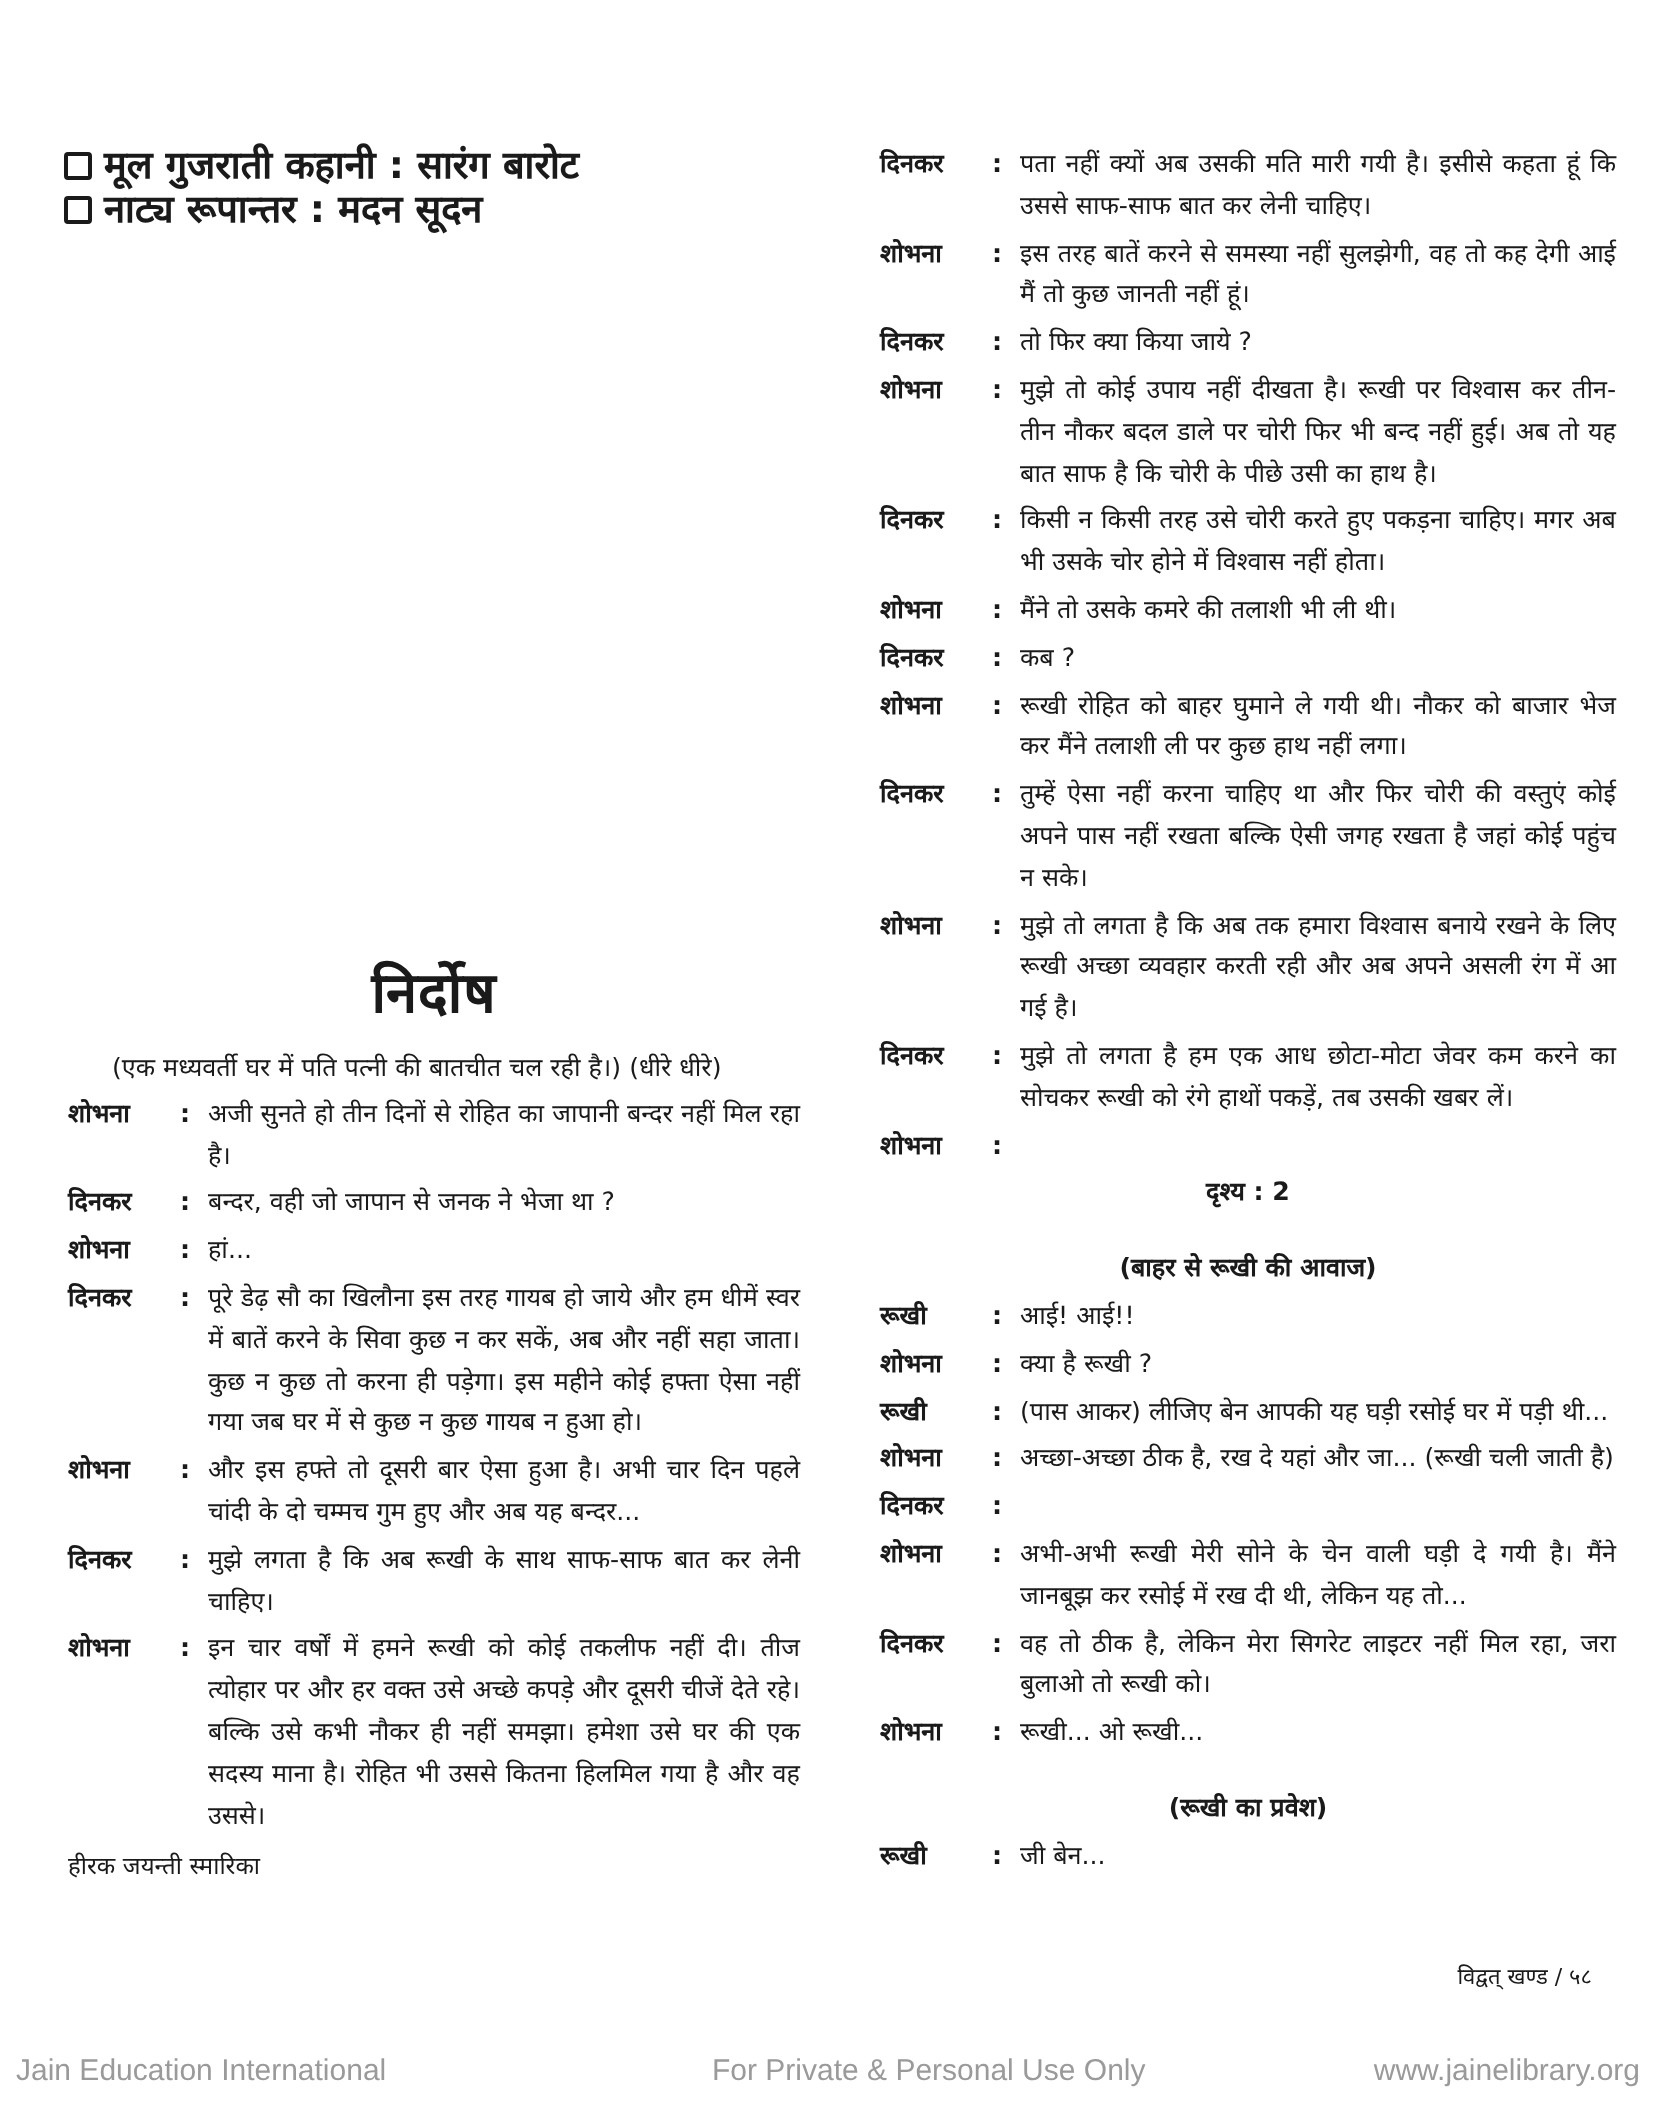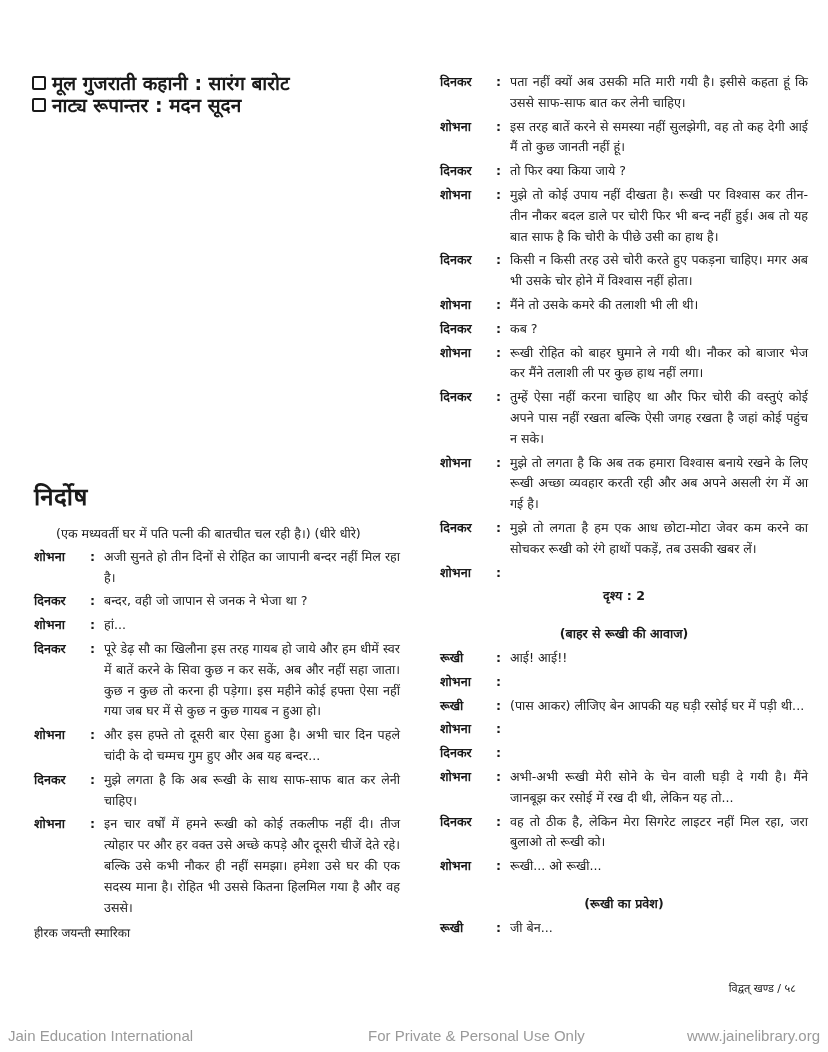--- a/index.html
+++ b/index.html
@@ -8,36 +8,36 @@
     font-family: "DejaVu Sans", sans-serif; color: #1a1a1a;
   }
   .credits { position: absolute; left: 32px; top: 72px; font-size: 19px; font-weight: bold; line-height: 22px; }
   .credit-line { display: flex; align-items: center; white-space: nowrap; }
   .checkbox { display: inline-block; width: 10px; height: 10px; border: 2px solid #1a1a1a; border-radius: 2px; margin-right: 6px; }
 
   .col { position: absolute; font-size: 12.6px; line-height: 20.8px; }
   .col-left { left: 34px; top: 480px; width: 366px; }
   .col-right { left: 440px; top: 72px; width: 368px; }
 
-  .title { text-align: left; font-size: 24px; font-weight: bold; line-height: 34px; margin: 0 0 10px 0; letter-spacing: 0.5px; }
+  .title { text-align: center; font-size: 28px; font-weight: bold; line-height: 34px; margin: 0 0 10px 0; letter-spacing: 0.5px; }
   .stage-intro { text-indent: 22px; text-align: justify; margin: 0 0 2px 0; }
 
   .line { display: flex; margin-bottom: 3px; }
   .speaker { flex: 0 0 56px; font-weight: bold; white-space: nowrap; }
   .colon { flex: 0 0 14px; font-weight: bold; }
   .speech { flex: 1; text-align: justify; }
 
   .scene-head { text-align: center; font-weight: bold; margin: 2px 0 0 0; }
   .stage-center { text-align: center; font-weight: bold; margin: 17px 0 3px 0; }
 
   .footer-left { position: absolute; left: 34px; top: 924px; font-size: 12px; }
   .footer-right { position: absolute; right: 32px; top: 980px; font-size: 11px; }
   .wm { position: absolute; top: 1027px; font-family: "Liberation Sans", sans-serif; font-size: 15px; color: #9a9a9a; }
   .wm-left { left: 8px; }
-  .wm-mid { left: 368px; }
+  .wm-mid { left: 356px; }
   .wm-right { right: 8px; }
 </style>
 </head>
 <body>
 
 <div class="credits">
   <div class="credit-line">
     <span class="checkbox"></span>
     <span>मूल गुजराती कहानी</span>
     <span>&nbsp;:&nbsp;</span>
@@ -159,29 +159,31 @@
   <div class="stage-center">(बाहर से रूखी की आवाज)</div>
   <div id="scene2-dialogue">
       <div class="line">
         <span class="speaker">रूखी</span>
         <span class="colon">:</span>
         <span class="speech">आई! आई!!</span>
       </div>
       <div class="line">
         <span class="speaker">शोभना</span>
         <span class="colon">:</span>
+        <span class="speech">क्या है रूखी ?</span>
       </div>
       <div class="line">
         <span class="speaker">रूखी</span>
         <span class="colon">:</span>
         <span class="speech">(पास आकर) लीजिए बेन आपकी यह घड़ी रसोई घर में पड़ी थी...</span>
       </div>
       <div class="line">
         <span class="speaker">शोभना</span>
         <span class="colon">:</span>
+        <span class="speech">अच्छा-अच्छा ठीक है, रख दे यहां और जा... (रूखी चली जाती है)</span>
       </div>
       <div class="line">
         <span class="speaker">दिनकर</span>
         <span class="colon">:</span>
       </div>
       <div class="line">
         <span class="speaker">शोभना</span>
         <span class="colon">:</span>
         <span class="speech">अभी-अभी रूखी मेरी सोने के चेन वाली घड़ी दे गयी है। मैंने जानबूझ कर रसोई में रख दी थी, लेकिन यह तो...</span>
       </div>

